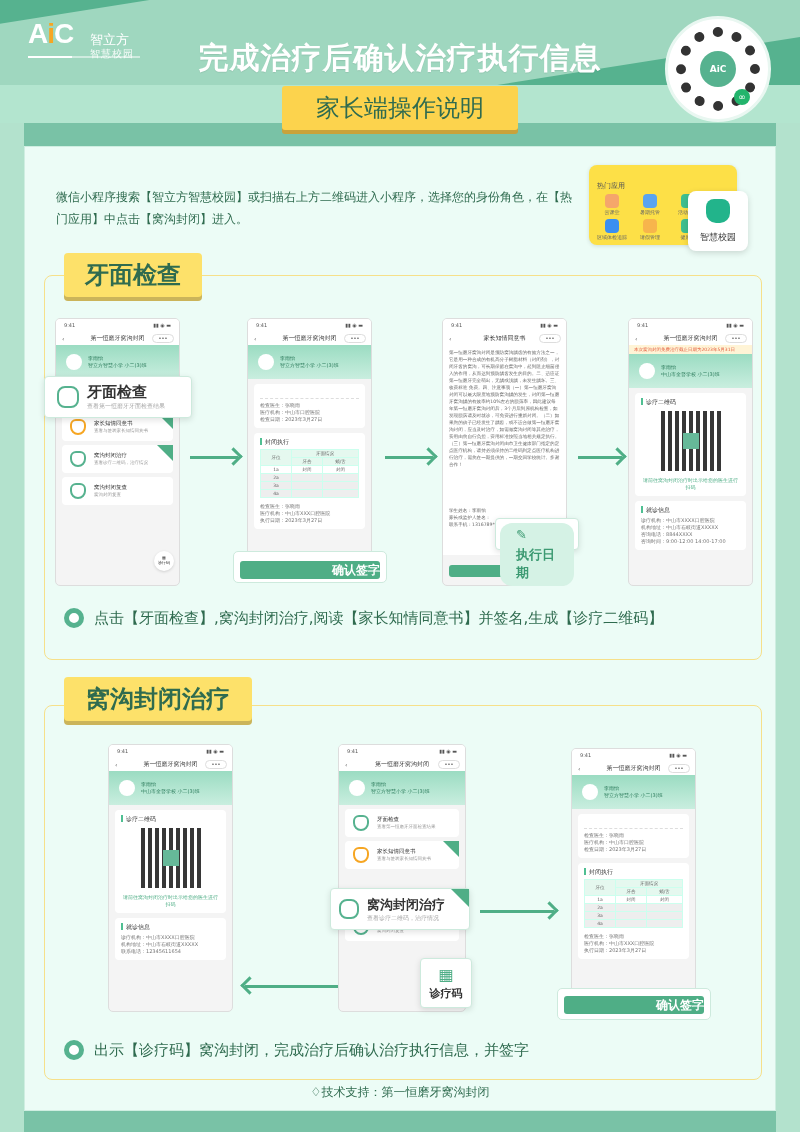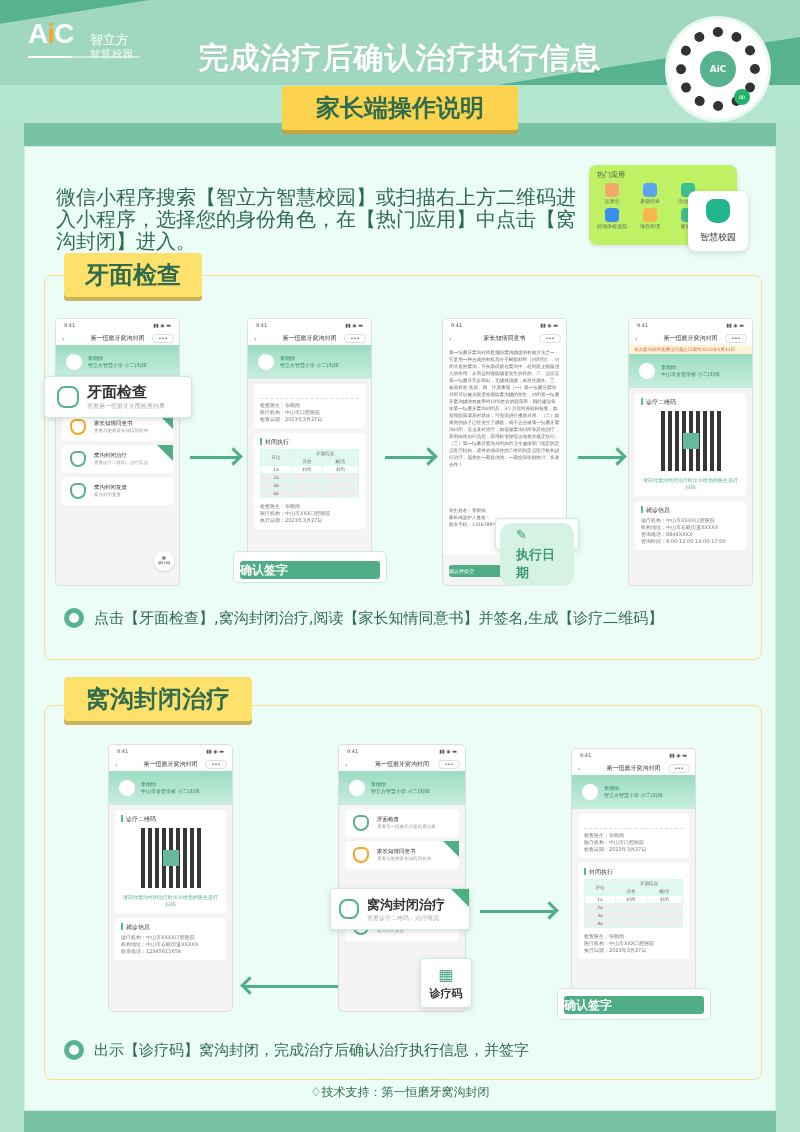--- a/index.html
+++ b/index.html
@@ -12,27 +12,27 @@
 .frame-r{position:absolute;right:0;top:123px;width:24px;height:1009px;background:#b3e2cd}
 .paper{position:absolute;left:24px;top:146px;width:752px;height:965px;background:#ecfcf6;border:1px solid #cfeee1}
 .logo{position:absolute;left:28px;top:16px;width:115px;height:44px}
 .logo-mark{position:absolute;left:0;top:2px;font-family:"Liberation Sans",sans-serif;font-weight:bold;font-size:28px;color:#fff;letter-spacing:-1px}
 .logo-mark .dot{color:#f6a623}
 .logo-cn{position:absolute;left:62px;top:17px;color:#fff;font-size:13px;line-height:14px}
 .logo-cn .sub{font-size:10px;letter-spacing:1px;opacity:.9}
 .logo-line{position:absolute;left:0;top:40px;width:112px;height:2px;background:rgba(255,255,255,.5)}
 .logo-line i{display:block;width:44px;height:2px;background:#fff}
 .title{position:absolute;left:180px;top:38px;width:440px;text-align:center;color:#fff;font-size:30px;font-weight:bold;letter-spacing:1px;text-shadow:0 1px 1px rgba(0,0,0,.08)}
-.subtitle{position:absolute;left:282px;top:86px;width:236px;height:44px;background:#fcd34d;border-radius:3px;text-align:center;line-height:44px;color:#2f6b4f;font-size:24px;font-weight:bold;box-shadow:0 4px 0 #c9a23b}
+.subtitle{position:absolute;left:282px;top:86px;width:236px;height:44px;background:#fcd34d;border-radius:3px;text-align:center;line-height:44px;color:#2f6b4f;font-size:24px;font-weight:normal;box-shadow:0 4px 0 #c9a23b}
 .qr{position:absolute;left:665px;top:16px;width:106px;height:106px;border-radius:50%;background:#fff;border:3px solid #e9f7f1;overflow:hidden}
 .qr-ring{position:absolute;left:8px;top:8px;width:84px;height:84px;border-radius:50%;border:10px dotted #333}
 .qr-center{position:absolute;left:32px;top:32px;width:36px;height:36px;border-radius:50%;background:#56b28f;color:#fff;font-size:9px;font-weight:bold;text-align:center;line-height:36px}
 .qr-badge{position:absolute;left:66px;top:70px;width:16px;height:16px;border-radius:50%;background:#22b46c;color:#fff;font-size:9px;text-align:center;line-height:16px}
-.intro{position:absolute;left:56px;top:186px;width:520px;color:#2f6b4f;font-size:20px;line-height:22px}
-.apps{position:absolute;left:589px;top:165px;width:148px;height:80px;background:#bef264;border-radius:8px;box-shadow:0 1px 4px rgba(0,0,0,.12);padding:5px 8px}
+.intro{position:absolute;left:56px;top:186px;width:520px;color:#2f6b4f;font-size:12px;line-height:22px}
+.apps{position:absolute;left:589px;top:165px;width:148px;height:80px;background:#fde047;border-radius:8px;box-shadow:0 1px 4px rgba(0,0,0,.12);padding:16px 8px}
 .apps-title{font-size:7px;color:#555}
 .apps-grid{display:grid;grid-template-columns:repeat(3,30px);gap:4px 8px;margin-top:3px}
 .app{text-align:center}
 .app i{display:block;width:14px;height:14px;border-radius:4px;margin:0 auto}
 .app span{display:block;font-size:5px;color:#666;margin-top:1px}
 .app-card{position:absolute;left:688px;top:191px;width:60px;height:60px;background:#fff;border-radius:8px;box-shadow:0 2px 6px rgba(0,0,0,.15);text-align:center}
 .tooth{width:24px;height:24px;margin:8px auto 2px;background:#22b48b;border-radius:8px 8px 10px 10px;position:relative}
 .app-card span{font-size:9px;color:#333}
 .section{position:absolute;border:1.5px solid #f6e08a;border-radius:8px}
 .s1{left:44px;top:275px;width:718px;height:385px}
@@ -51,21 +51,21 @@
 .card{background:#fff;margin:5px 6px;border-radius:4px;padding:5px 6px;font-size:5px;color:#777;line-height:7px}
 .card .h{font-size:6px;color:#333;border-left:2px solid #4fbf92;padding-left:3px;margin-bottom:4px}
 .mi{display:flex;align-items:center;gap:8px;background:#fff;margin:4px 6px;border-radius:4px;height:28px;padding:0 8px;position:relative}
 .mi .ic{width:16px;height:16px;border:2px solid #56b28f;border-radius:6px 6px 8px 8px;flex:none}
 .mi .tx{font-size:5.5px;color:#333;line-height:8px}
 .mi .tx small{display:block;font-size:4.5px;color:#999}
 .ribbon{position:absolute;right:0;top:0;width:0;height:0;border-left:16px solid transparent;border-top:16px solid #4fae86}
 .pop{position:absolute;background:#fff;border:1.5px solid #cdeadd;border-radius:4px;box-shadow:0 2px 6px rgba(0,0,0,.12);display:flex;align-items:center;gap:8px;padding:0 12px}
 .pop .big{font-size:15px;font-weight:bold;color:#333}
 .pop small{display:block;font-size:6px;color:#aaa;font-weight:normal}
-.btn-green{position:absolute;background:#4fae86;color:#fff;font-weight:bold;text-align:left;border-radius:3px}
+.btn-green{position:absolute;background:#4fae86;color:#fff;font-weight:bold;text-align:right;border-radius:3px}
 .btn-wrap{position:absolute;background:#fff;border:1.5px solid #cdeadd;border-radius:5px}
 .qrimg{width:60px;height:60px;margin:6px auto;background:
  repeating-linear-gradient(90deg,#222 0 4px,#fff 4px 7px),#222;position:relative;opacity:.9}
 .qrimg::after{content:"";position:absolute;left:22px;top:22px;width:16px;height:16px;background:#56b28f}
 .tbl{width:100%;border-collapse:collapse;font-size:4.5px;color:#666}
 .tbl td{border:1px solid #cfe;height:8px;text-align:center}
 .tbl .hd td{background:#e5f8ef}
 .tbl .gr td{background:#eee}
 .arrow{position:absolute;height:3px;background:#4fae86}
 .arrow::after{content:"";position:absolute;right:-2px;top:-6px;width:10px;height:10px;border-right:3px solid #4fae86;border-top:3px solid #4fae86;transform:rotate(45deg)}

